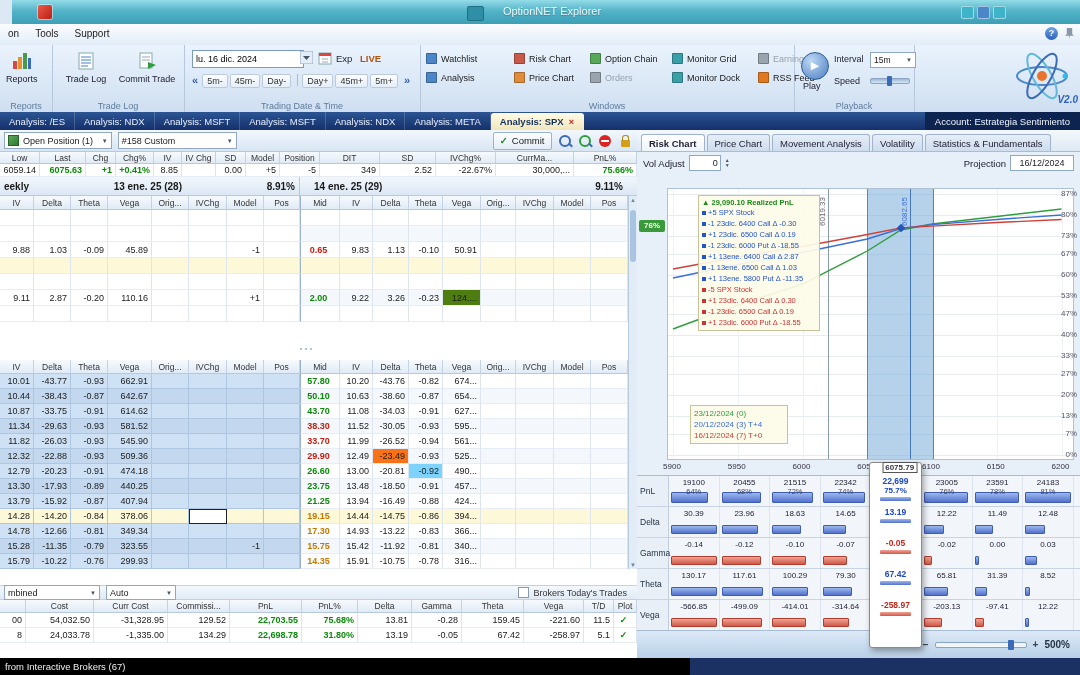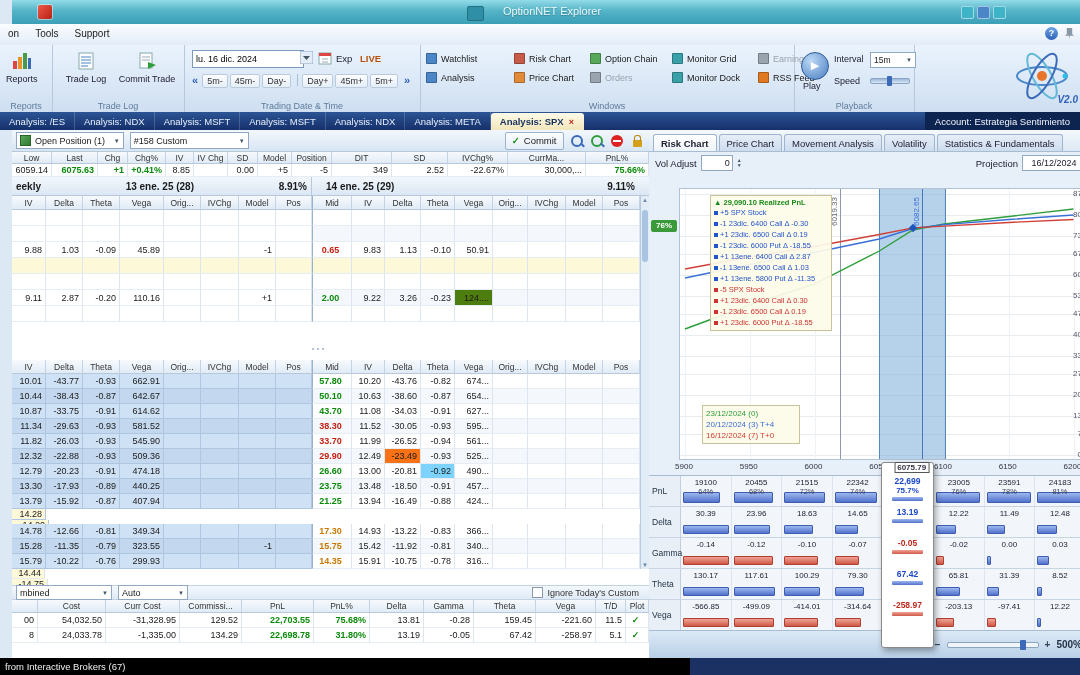--- a/index.html
+++ b/index.html
@@ -47,21 +47,21 @@
 
   
   #tabbar{position:absolute;left:0;top:112px;width:100%;height:18px;background:linear-gradient(#2c5494,#15306b);display:flex}
   #tabs-holder{display:flex}
   .tab{display:flex;align-items:center;padding:0 9px;color:#e6eefb;font-size:9.5px;border-right:1px solid rgba(255,255,255,.18);white-space:nowrap}
   .tab.active{background:linear-gradient(#fffbe8,#f1e6ba);color:#16305e;font-weight:bold;border-radius:3px 3px 0 0;margin-top:1px}
   .tab .x{color:#c22222;font-weight:bold;margin-left:5px;font-size:9px}
   #account{margin-left:auto;background:#0d2350;color:#f0f5fc;padding:0 10px;display:flex;align-items:center;font-size:9.5px;white-space:nowrap;overflow:hidden;max-width:200px}
 
   
-  #main{position:absolute;left:12px;top:130px;width:904px;height:528px}
+  #main{position:absolute;left:0;top:130px;width:904px;height:528px}
   #left{position:absolute;left:0;top:0;width:637px;height:528px;background:#fff;border-right:1px solid #8aa4c2;overflow:hidden}
   #right{position:absolute;left:637px;top:0;width:443px;height:528px;background:#e7eff8;overflow:visible}
 
   
   #ltoolbar{position:absolute;left:0;top:0;width:637px;height:22px;background:linear-gradient(#f2f7fc,#d8e6f4);border-bottom:1px solid #b8c9dc;display:flex;align-items:center;gap:6px;padding:0 4px;box-sizing:border-box}
   .dd{height:15px;background:#fff;border:1px solid #90a8c4;display:flex;align-items:center;font-size:9px;padding:0 3px;gap:4px;white-space:nowrap}
   .dd .arr{font-size:6px;color:#456;margin-left:auto}
   .grid-ico{width:9px;height:9px;background:linear-gradient(135deg,#58a85a,#2f7a32);border:1px solid #276428}
   #commit-btn{margin-left:250px;height:16px;display:flex;align-items:center;gap:4px;border:1px solid #9ab4d0;background:linear-gradient(#fdfeff,#e4edf7);border-radius:2px;padding:0 6px;font-size:9.5px}
   .ck{color:#1a8a1a;font-weight:bold}
@@ -768,21 +768,21 @@
             <div class="dcell green" style="width: 40px; border-left: 1px solid rgb(154, 178, 204); justify-content: center; background: rgb(255, 255, 255);">21.25</div>
             <div class="dcell" style="width: 33px; background: rgb(255, 255, 255);">13.94</div>
             <div class="dcell" style="width: 36px; background: rgb(255, 255, 255);">-16.49</div>
             <div class="dcell" style="width: 34px; background: rgb(255, 255, 255);">-0.88</div>
             <div class="dcell" style="width: 38px; background: rgb(255, 255, 255);">424...</div>
             <div class="dcell" style="width: 35px; background: rgb(255, 255, 255);"></div>
             <div class="dcell" style="width: 38px; background: rgb(255, 255, 255);"></div>
             <div class="dcell" style="width: 37px; background: rgb(255, 255, 255);"></div>
             <div class="dcell" style="width: 37px; background: rgb(255, 255, 255);"></div>
           </div>
-          <div class="frow" style="height: 15px; flex-direction: column;">
+          <div class="frow" style="height: 15px;">
             <div class="dcell" style="width: 34px; background: rgb(253, 248, 216); border-right: 1px solid rgb(174, 198, 224); border-bottom: 1px solid rgb(174, 198, 224);">14.28</div>
             <div class="dcell" style="width: 37px; background: rgb(253, 248, 216); border-right: 1px solid rgb(174, 198, 224); border-bottom: 1px solid rgb(174, 198, 224);">-14.20</div>
             <div class="dcell" style="width: 37px; background: rgb(253, 248, 216); border-right: 1px solid rgb(174, 198, 224); border-bottom: 1px solid rgb(174, 198, 224);">-0.84</div>
             <div class="dcell" style="width: 44px; background: rgb(253, 248, 216); border-right: 1px solid rgb(174, 198, 224); border-bottom: 1px solid rgb(174, 198, 224);">378.06</div>
             <div class="dcell" style="width: 37px; background: rgb(253, 248, 216); border-right: 1px solid rgb(174, 198, 224); border-bottom: 1px solid rgb(174, 198, 224);"></div>
             <div class="dcell" style="width: 38px; background: rgb(255, 255, 255); border-right: 1px solid rgb(174, 198, 224); border-bottom: 1px solid rgb(174, 198, 224); outline: rgb(34, 34, 34) solid 1px; outline-offset: -1px;"></div>
             <div class="dcell" style="width: 37px; background: rgb(253, 248, 216); border-right: 1px solid rgb(174, 198, 224); border-bottom: 1px solid rgb(174, 198, 224);"></div>
             <div class="dcell" style="width: 36px; background: rgb(253, 248, 216); border-right: 1px solid rgb(174, 198, 224); border-bottom: 1px solid rgb(174, 198, 224);"></div>
             <div class="dcell orange" style="width: 40px; border-left: 1px solid rgb(154, 178, 204); justify-content: center; background: rgb(253, 248, 216);">19.15</div>
             <div class="dcell" style="width: 33px; background: rgb(253, 248, 216);">14.44</div>
@@ -863,21 +863,21 @@
         <div class="dd" style="width:88px;height:13px">
           <span>mbined</span>
             <span class="arr">▼</span>
         </div>
         <div class="dd" style="width:62px;height:13px">
           <span>Auto</span>
             <span class="arr">▼</span>
         </div>
         <div id="ignore-wrap">
           <span class="cb"></span>
-          <span>Ignore Today's Custom</span>
+          <span>Brokers Today's Trades</span>
         </div>
       </div>
 
       <div id="totals">
         <div id="tot-head" class="frow">
             <div class="hcell" style="width: 26px; height: 13px;"></div>
             <div class="hcell" style="width: 68px; height: 13px;">Cost</div>
             <div class="hcell" style="width: 74px; height: 13px;">Curr Cost</div>
             <div class="hcell" style="width: 62px; height: 13px;">Commissi...</div>
             <div class="hcell" style="width: 72px; height: 13px;">PnL</div>

